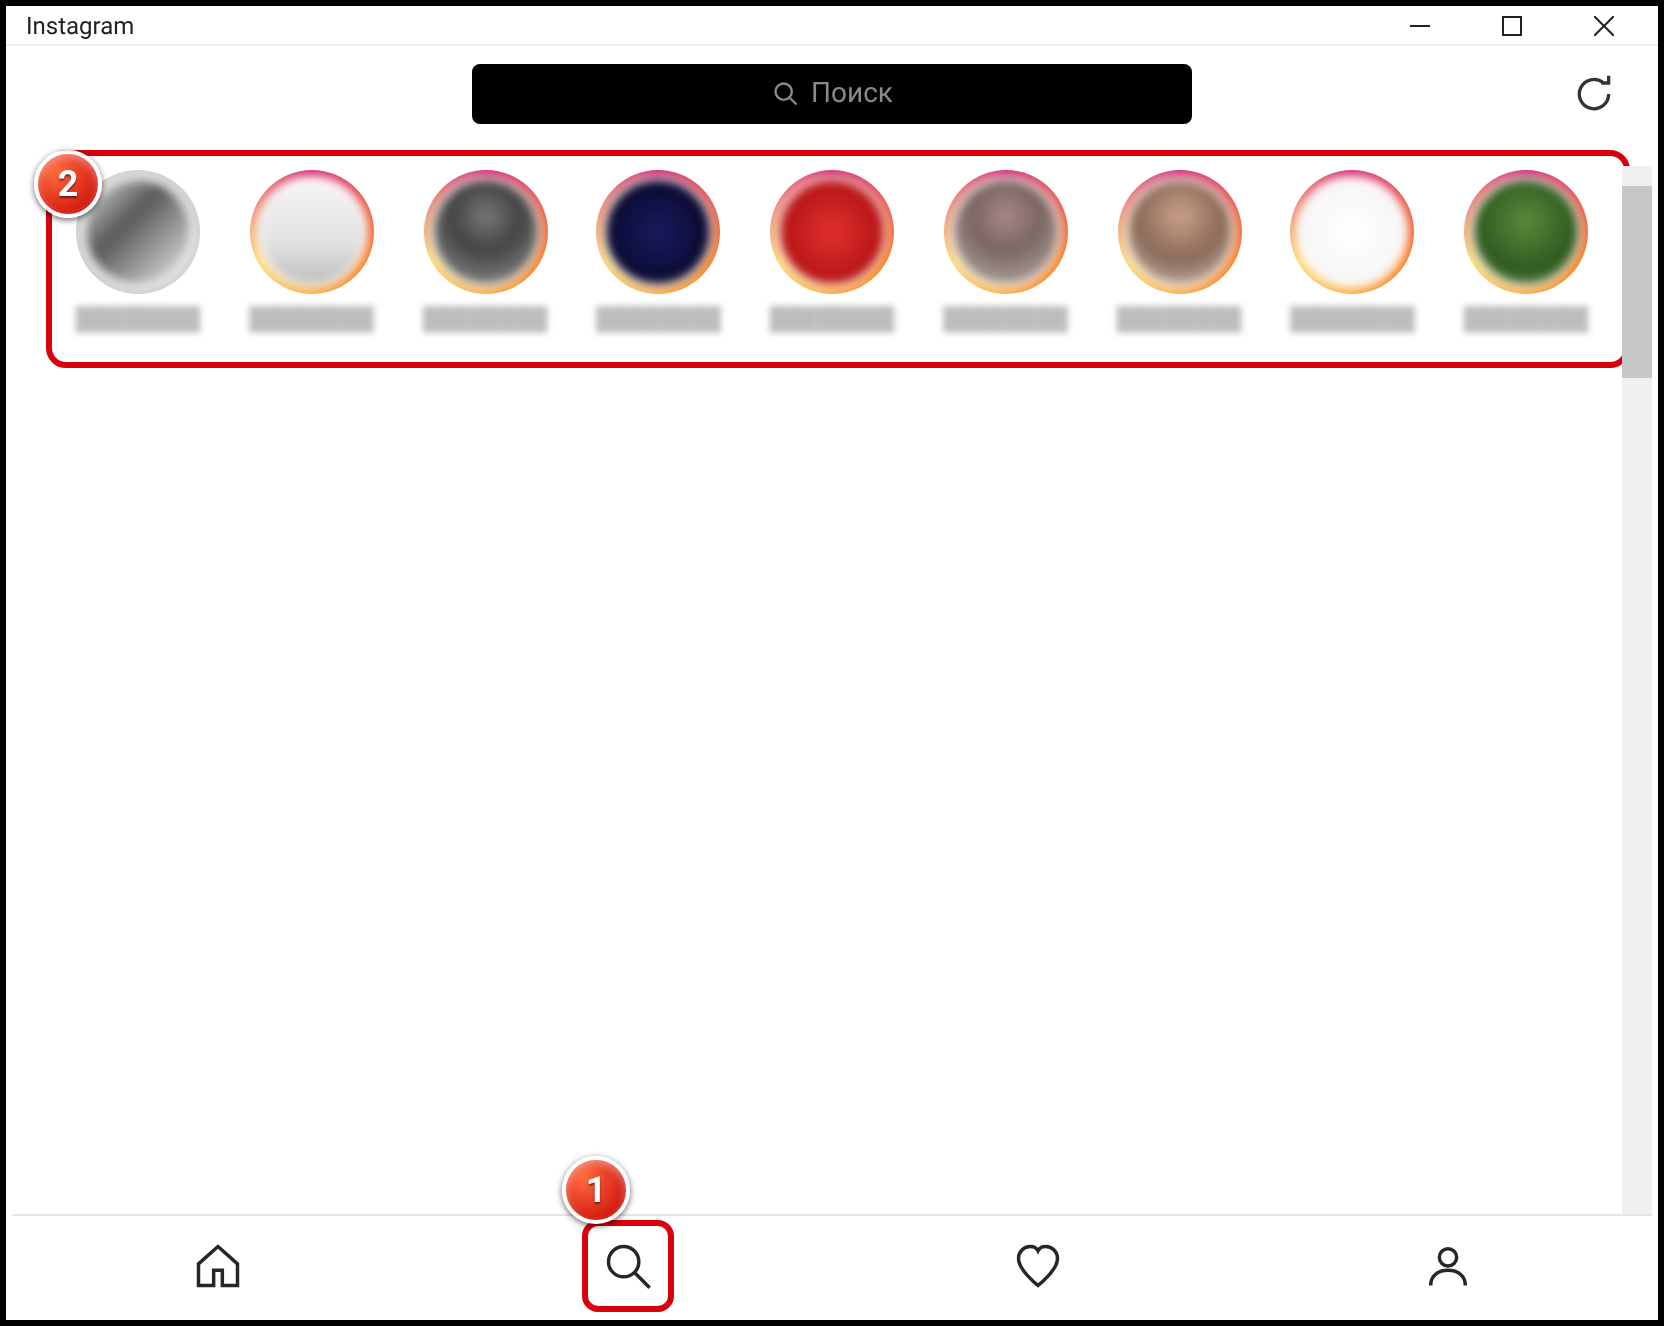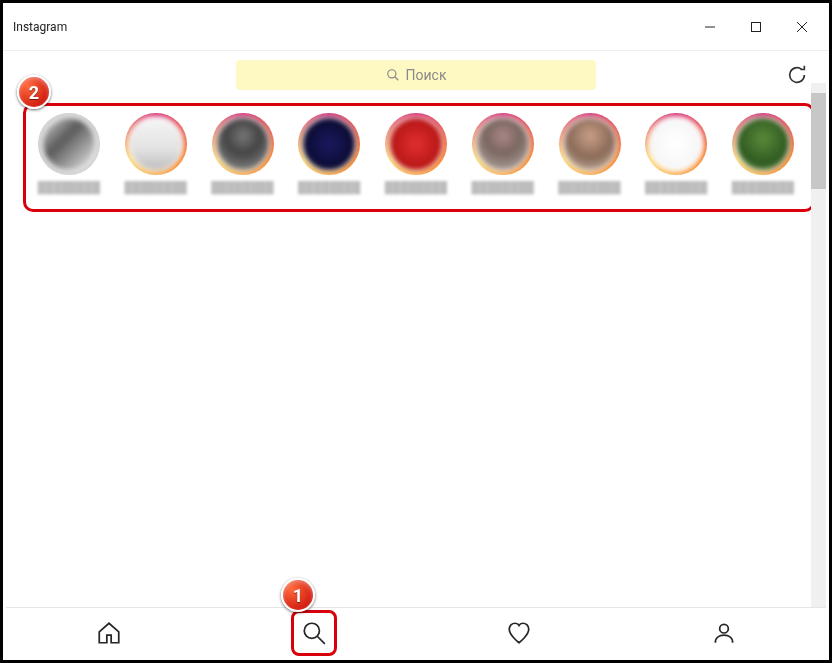--- a/index.html
+++ b/index.html
@@ -7,21 +7,21 @@
     font-family: -apple-system, "Segoe UI", Roboto, Arial, sans-serif;
     background: #fff;
     width: 832px;
     height: 663px;
     overflow: hidden;
     position: relative;
     border: 3px solid #000;
   }
   
   .titlebar {
-    height: 48px;
+    height: 20px;
     display: flex;
     align-items: center;
     padding: 0 4px 0 10px;
     background: #fff;
     border-bottom: 1px solid #eee;
   }
   .titlebar .title { font-size: 12px; color: #222; flex: 1; }
   .win-controls { display: flex; }
   .win-btn {
     width: 46px; height: 30px;
@@ -35,21 +35,21 @@
   .topbar {
     height: 48px;
     position: relative;
     display: flex;
     align-items: center;
     justify-content: center;
   }
   .search {
     width: 360px;
     height: 30px;
-    background: #fef9c3;
+    background: #000000;
     border-radius: 4px;
     display: flex;
     align-items: center;
     justify-content: center;
     color: #8a8a8a;
     font-size: 14px;
     gap: 6px;
     text-align: center;
   }
   .search svg { width: 14px; height: 14px; }

